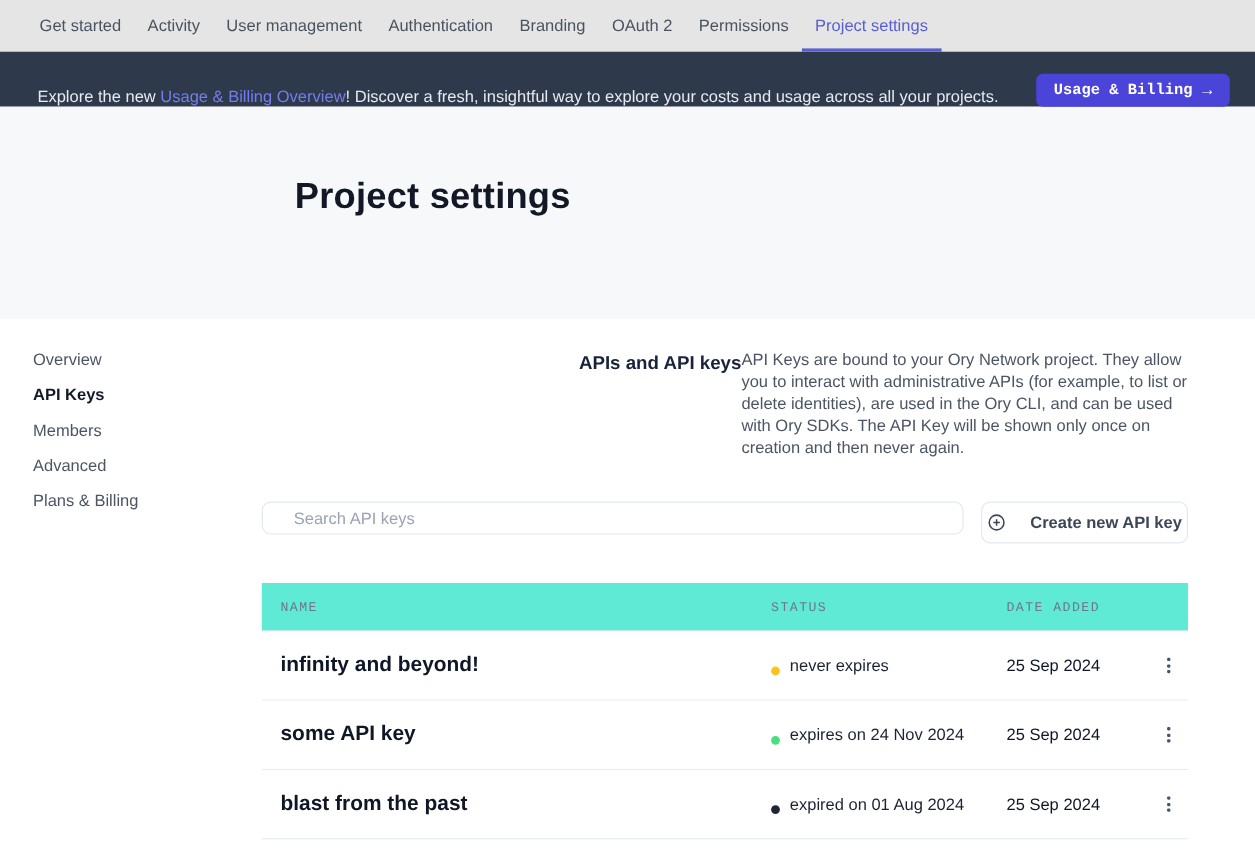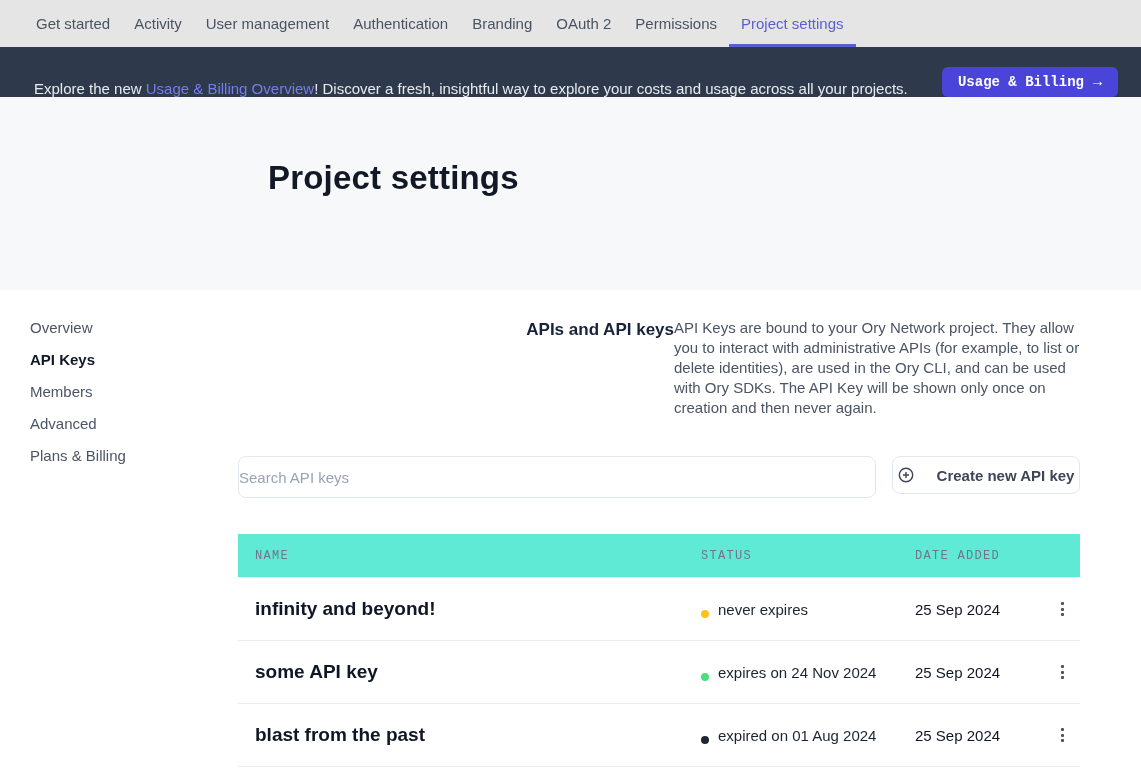--- a/index.html
+++ b/index.html
@@ -35,22 +35,22 @@
   .side-item { height: 32px; display: flex; align-items: center; font-size: 15px;
     color: #4b5563; cursor: pointer; }
   .side-item.active { color: #111827; font-weight: 700; }
 
   .main { width: 842px; flex: 0 0 842px; padding-top: 28px; }
   .intro-row { display: flex; justify-content: flex-end; }
   .section-title { font-size: 17px; font-weight: 700; color: #18233a; padding-top: 2px; }
   .section-desc { width: 406px; font-size: 15px; line-height: 20px; color: #4b5563; }
 
   .controls-row { display: flex; gap: 16px; margin-top: 38px; }
-  .search-input { width: 638px; height: 42px; border: 1px solid #e3e7ee; border-radius: 8px;
-    padding: 0 0; font-size: 15px; color: #1b2433; font-family: inherit; outline: none; background: #fff; }
+  .search-input { width: 638px; height: 30px; border: 1px solid #e3e7ee; border-radius: 8px;
+    padding: 0 28px; font-size: 15px; color: #1b2433; font-family: inherit; outline: none; background: #fff; }
   .search-input::placeholder { color: #9aa3b2; }
   .create-btn { width: 188px; height: 38px; background: #ffffff; border: 1px solid #e3e7ee;
     border-radius: 8px; font-size: 15px; font-weight: 600; color: #3c4657; cursor: pointer;
     display: inline-flex; align-items: center; justify-content: center; gap: 23px; font-family: inherit; }
   .create-btn svg { display: block; }
 
   
   .table { margin-top: 36px; width: 842px; }
   .t-head { display: grid; grid-template-columns: 463px 214px 130px 1fr; height: 44px;
     align-items: center; background: #5eead4; border-bottom: 1px solid #e8ecf1; }

